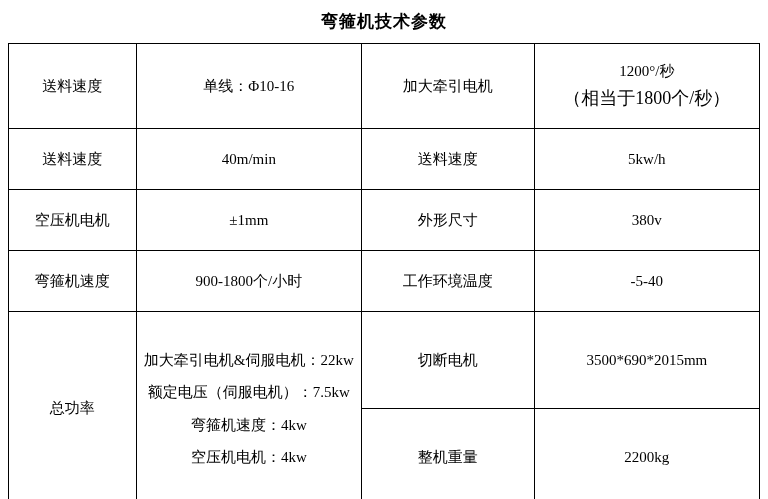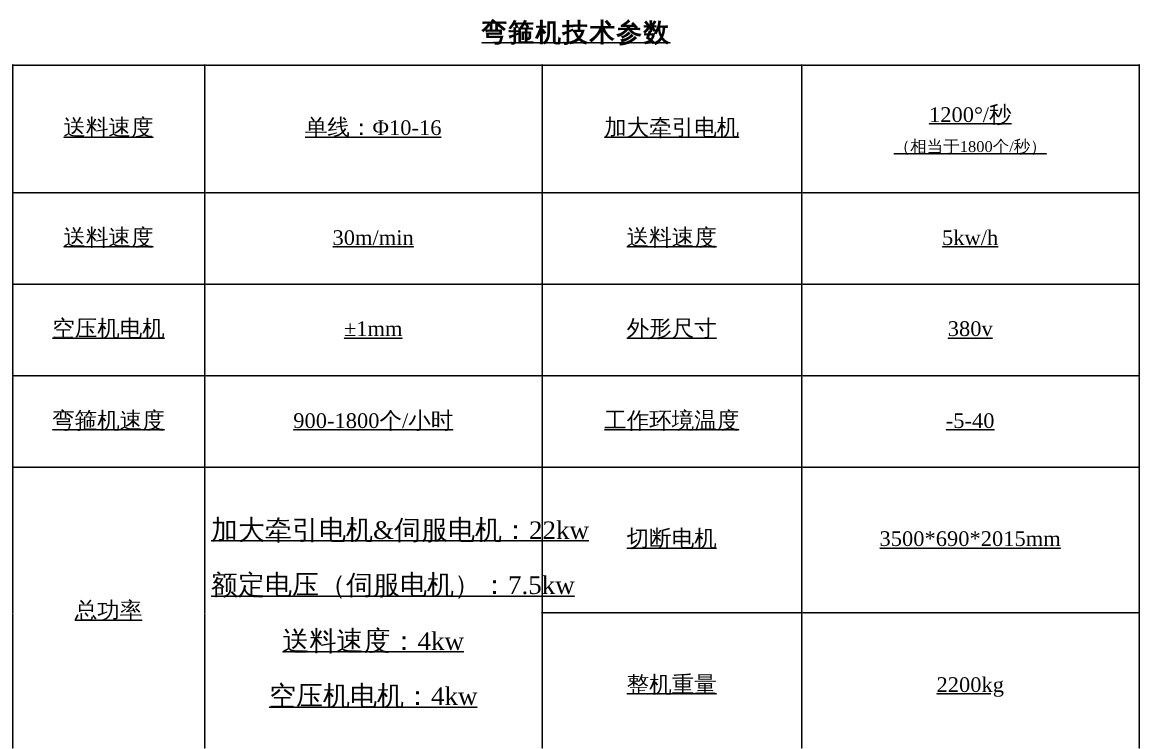--- a/index.html
+++ b/index.html
@@ -12,21 +12,20 @@
     height: 499px;
     font-family: "Liberation Serif", "DejaVu Serif", serif;
     color: #000000;
     overflow: hidden;
   }
   .page {
     width: 768px;
     height: 499px;
     position: relative;
     box-sizing: border-box;
-    text-decoration: underline;
   }
   .doc-title {
     text-align: center;
     font-size: 17px;
     font-weight: bold;
     letter-spacing: 1px;
     padding-top: 10px;
     padding-bottom: 10px;
     font-family: "Liberation Serif", "DejaVu Serif", serif;
   }
@@ -56,24 +55,24 @@
 
   .cell-lines div {
     padding: 1px 0;
   }
   .tall { height: 72px; }
   .row-mid { height: 48px; }
   .power-cell { height: 168px; }
   .power-lines div {
     padding: 5px 0;
     white-space: nowrap;
-    font-size: 18px;
+    font-size: 15px;
   }
   .nowrap { white-space: nowrap; }
-  .small-fit { font-size: 11px; }
+  .small-fit { font-size: 18px; }
 </style>
 </head>
 <body>
 
 <div class="page">
 
   <div class="doc-title">弯箍机技术参数</div>
 
   <div class="table-wrap">
     <table class="spec">
@@ -89,21 +88,21 @@
           <td class="tall">单线：Φ10-16</td>
           <td class="tall">加大牵引电机</td>
           <td class="tall cell-lines">
             <div>1200°/秒</div>
             <div class="small-fit nowrap">（相当于1800个/秒）</div>
           </td>
         </tr>
 
         <tr>
           <td class="row-mid">送料速度</td>
-          <td class="row-mid">30m/min</td>
+          <td class="row-mid">40m/min</td>
           <td class="row-mid">送料速度</td>
           <td class="row-mid">5kw/h</td>
         </tr>
 
         <tr>
           <td class="row-mid">空压机电机</td>
           <td class="row-mid">±1mm</td>
           <td class="row-mid">外形尺寸</td>
           <td class="row-mid">380v</td>
         </tr>
@@ -113,21 +112,21 @@
           <td class="row-mid">900-1800个/小时</td>
           <td class="row-mid">工作环境温度</td>
           <td class="row-mid">-5-40</td>
         </tr>
 
         <tr>
           <td class="power-cell" rowspan="2">总功率</td>
           <td class="power-cell power-lines" rowspan="2">
             <div>加大牵引电机&amp;伺服电机：22kw</div>
             <div>额定电压（伺服电机）：7.5kw</div>
-            <div>送料速度：4kw</div>
+            <div>弯箍机速度：4kw</div>
             <div>空压机电机：4kw</div>
           </td>
           <td style="height:84px">切断电机</td>
           <td style="height:84px">3500*690*2015mm</td>
         </tr>
 
         <tr>
           <td style="height:84px">整机重量</td>
           <td style="height:84px">2200kg</td>
         </tr>

